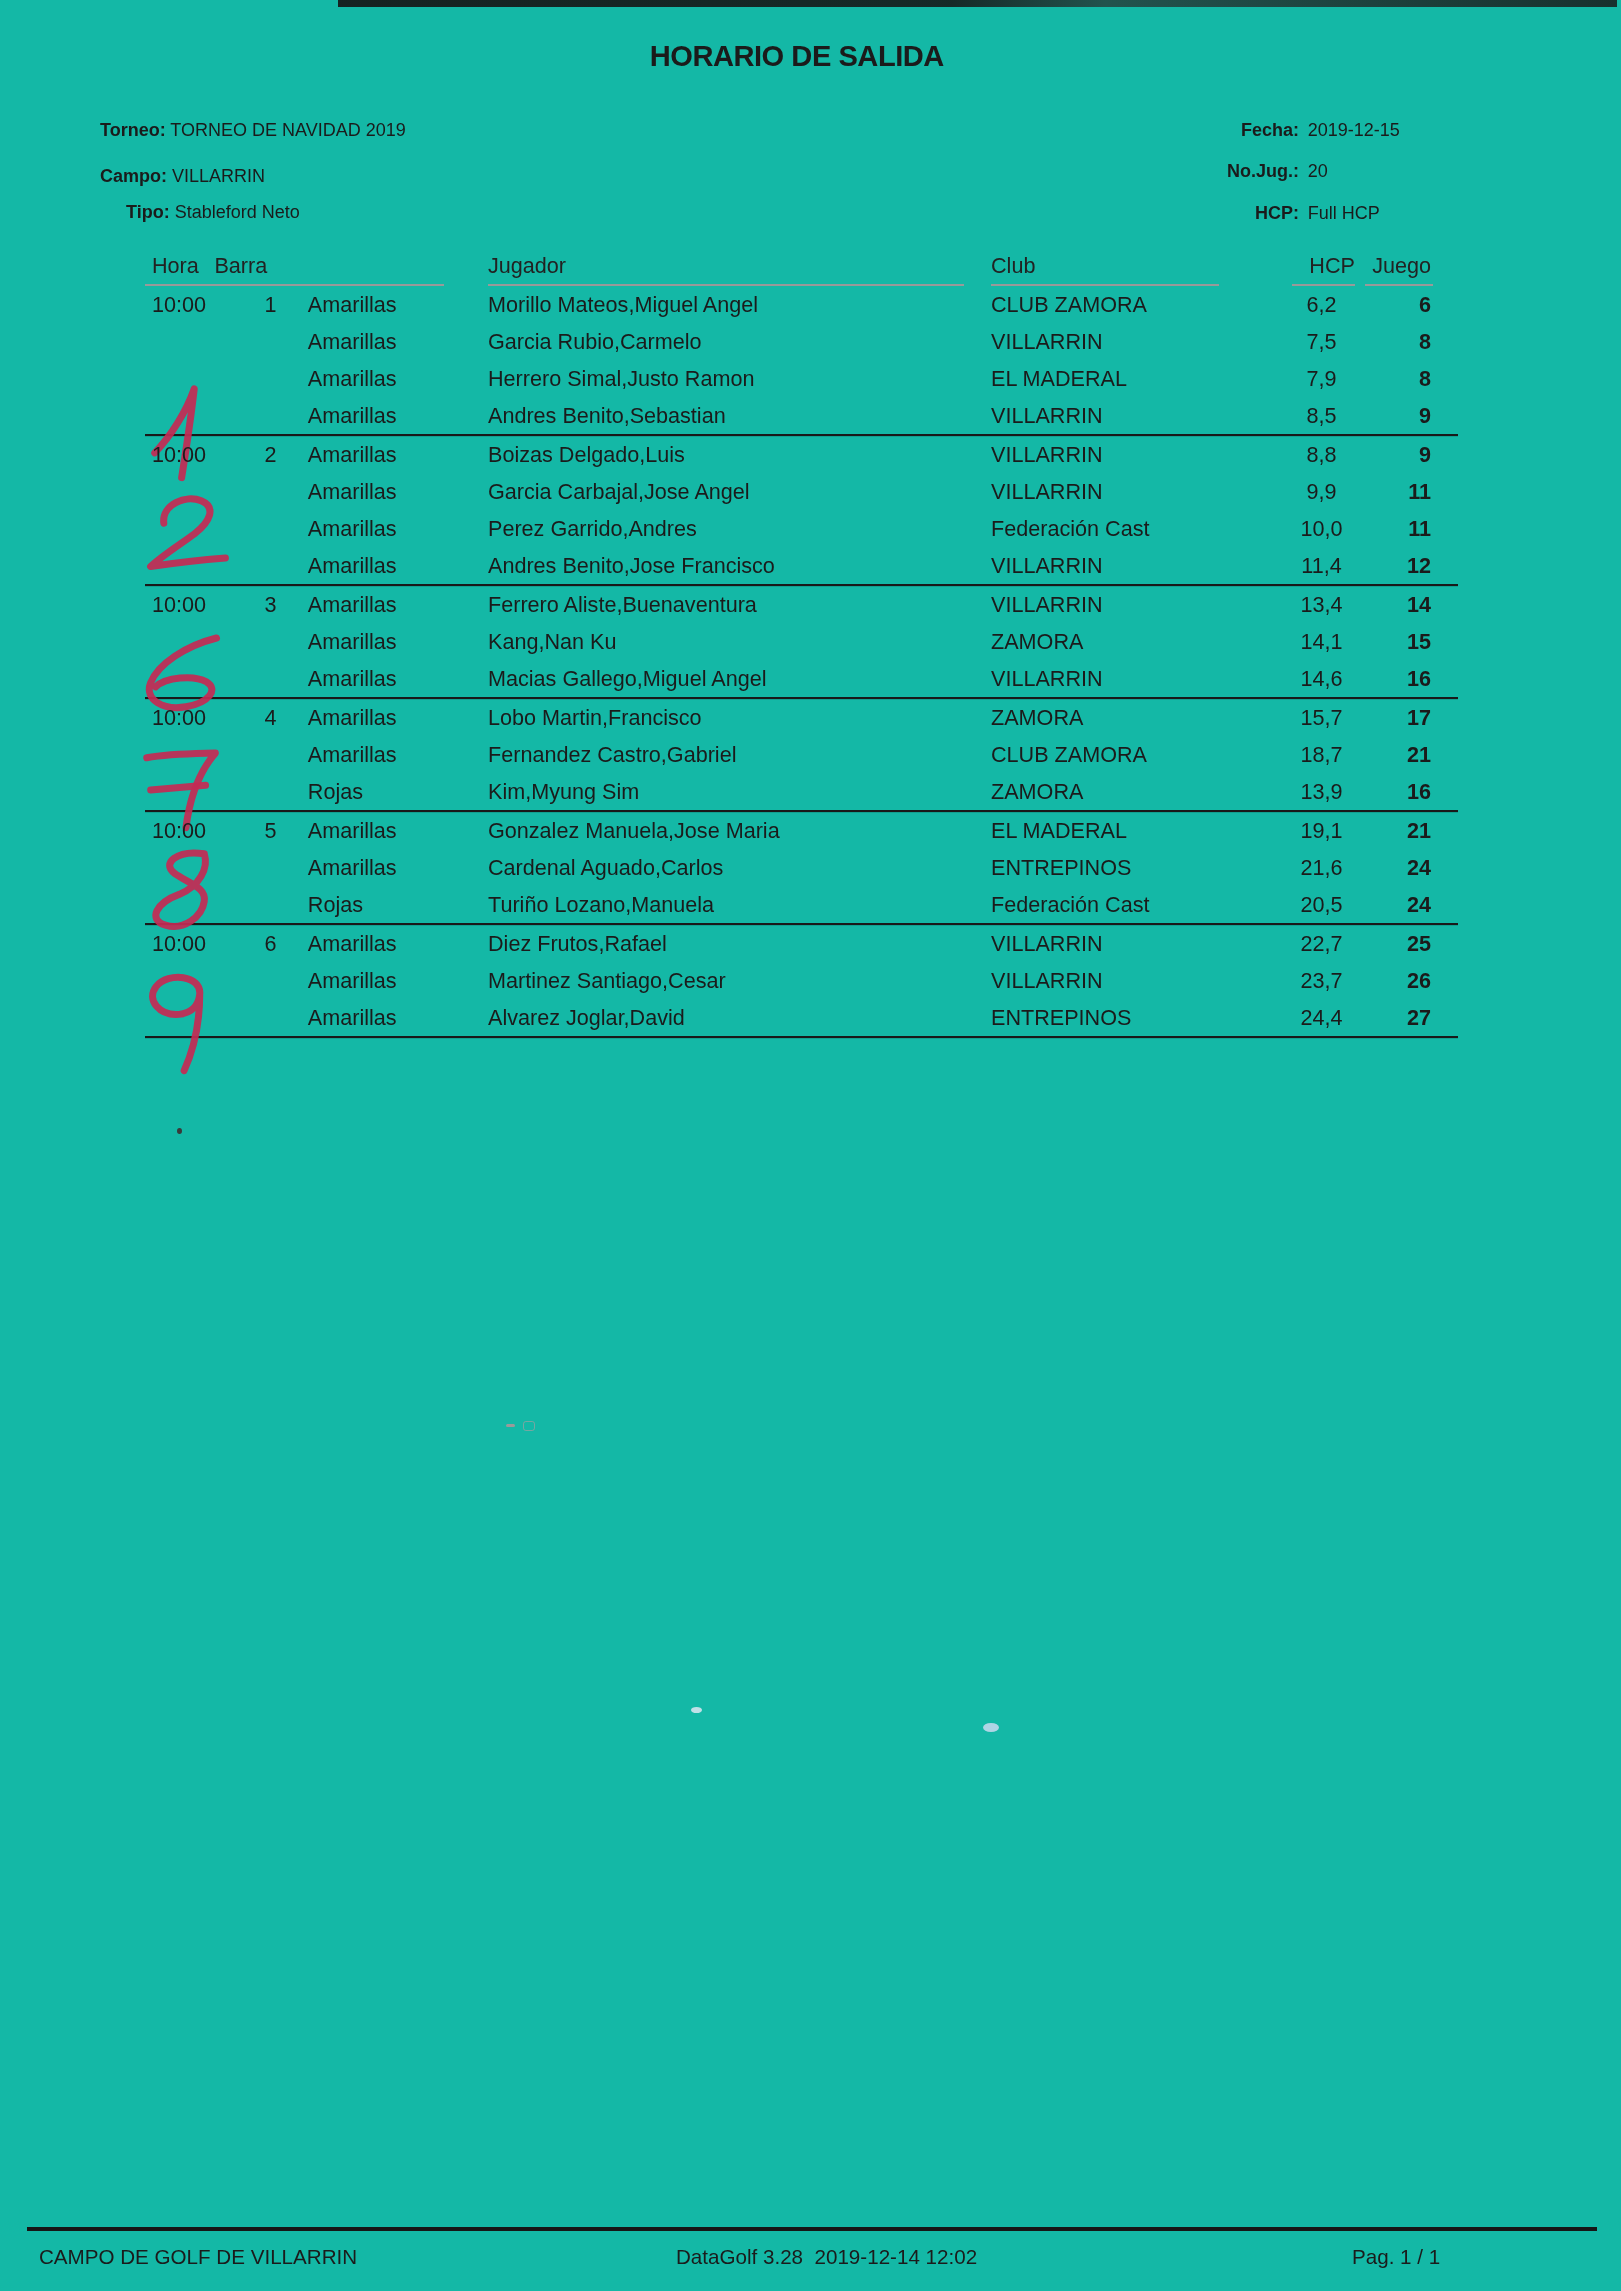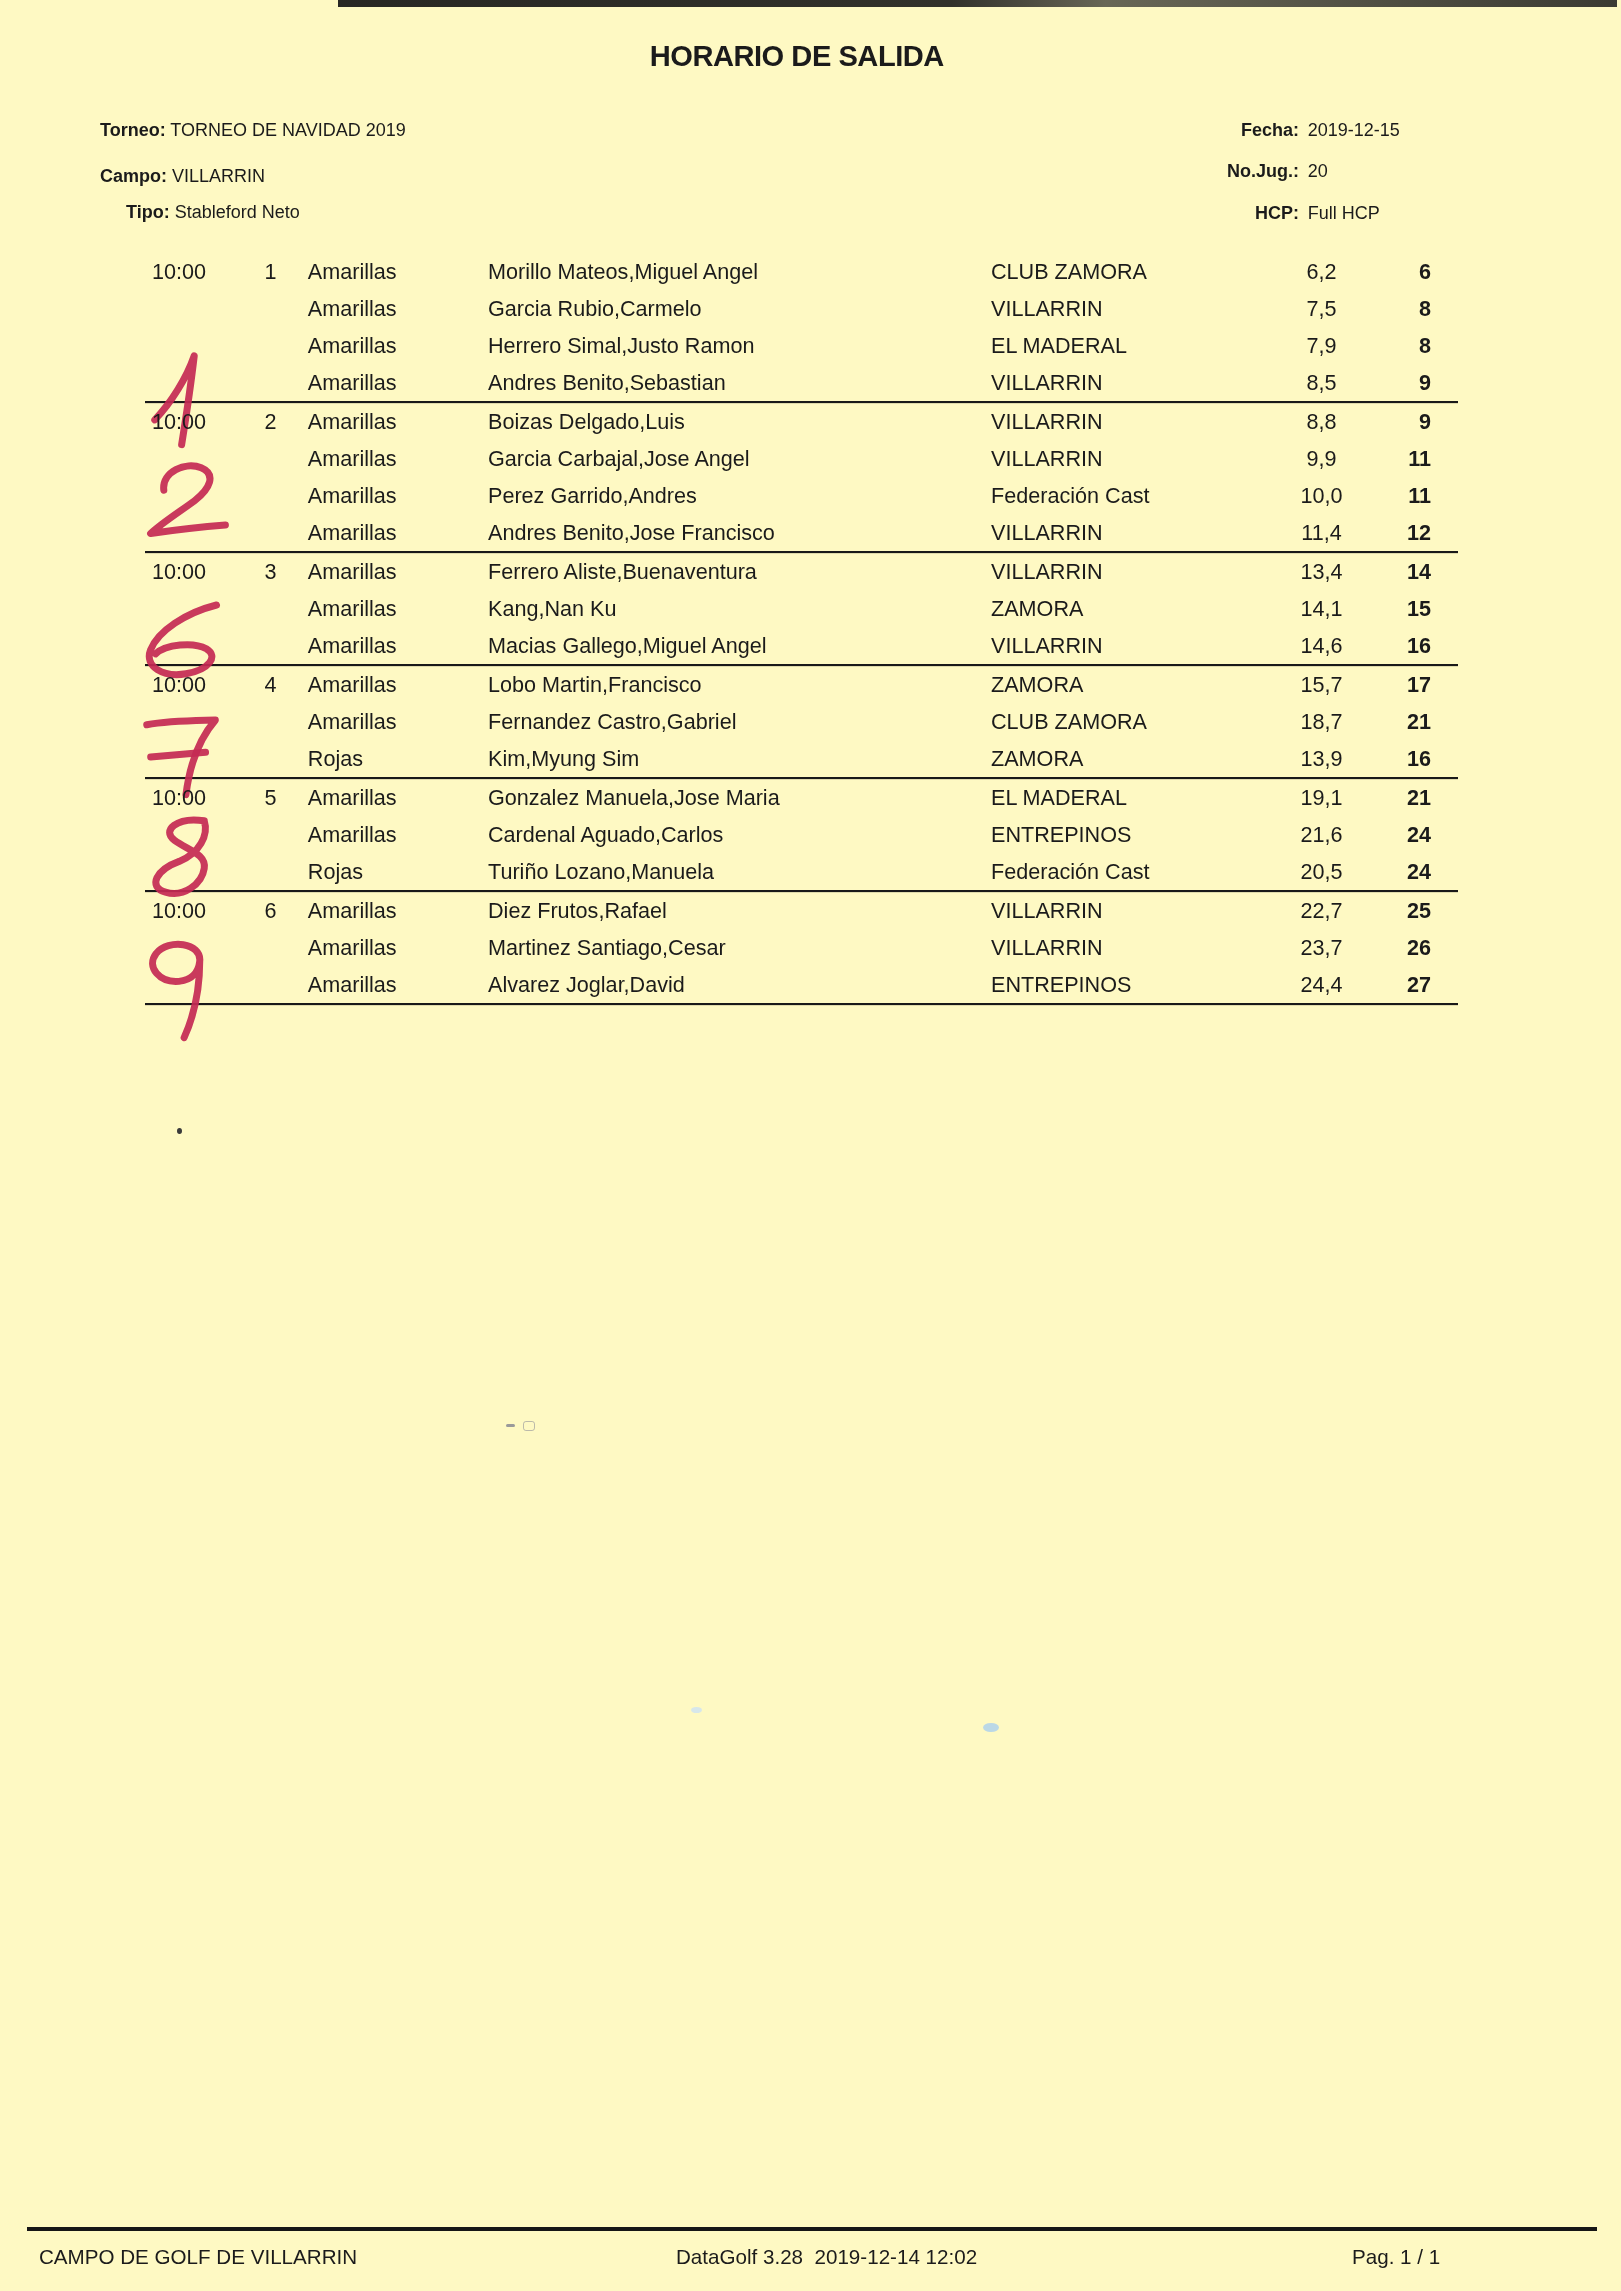--- a/index.html
+++ b/index.html
@@ -1,17 +1,17 @@
 <!DOCTYPE html>
 <html><head>
 <meta charset="utf-8">
 <style>
   html,body{margin:0;padding:0;background:#e9e9e9;}
   .paper{
-    position:relative;width:1621px;height:2292px;background:#fef9c3;
+    position:relative;width:1621px;height:2292px;background:#14b8a6;
     font-family:"Liberation Sans","DejaVu Sans",sans-serif;color:#1b1b1b;overflow:hidden;text-decoration:underline;
   }
   
   .scan-band{position:absolute;top:0;left:338px;width:1279px;height:6.9px;
     background:linear-gradient(to right,rgba(22,22,22,.92) 0%,rgba(22,22,22,.88) 48%,rgba(40,40,40,.7) 60%,rgba(25,25,25,.85) 100%);}
   .page-title{
     position:absolute;top:39px;left:0;width:1621px;text-align:center;
     font-size:30px;font-weight:bold;letter-spacing:-0.5px;transform:translateX(-13.7px) scaleX(.97);
   }
   
@@ -80,20 +80,39 @@
   <div class="meta-row meta-right" style="left:1181px;top:161px;">
     <span class="lbl">No.Jug.:</span>
     <span>20</span>
   </div>
   <div class="meta-row meta-right" style="left:1181px;top:203px;">
     <span class="lbl">HCP:</span>
     <span>Full HCP</span>
   </div>
 
   <div class="sheet-table">
+    <div class="hdr-row">
+      <div style="grid-column:1 / span 3;">
+        <span class="hseg c1">
+          <span>Hora</span><span class="w2">Barra</span>
+        </span>
+      </div>
+      <div>
+          <span class="hseg c2">Jugador</span>
+        </div>
+      <div>
+          <span class="hseg c3">Club</span>
+        </div>
+      <div>
+          <span class="hseg c4">HCP</span>
+        </div>
+      <div>
+          <span class="hseg c5">Juego</span>
+        </div>
+    </div>
     <div id="groups-host">
         <div class="group">
           <div class="p-row">
             <div class="cell-hora">10:00</div>
             <div class="cell-barra">1</div>
             <div class="cell-tees">Amarillas</div>
             <div class="cell-name">Morillo Mateos,Miguel Angel</div>
             <div class="cell-club">CLUB ZAMORA</div>
             <div class="cell-hcp">6,2</div>
             <div class="cell-juego">6</div>

